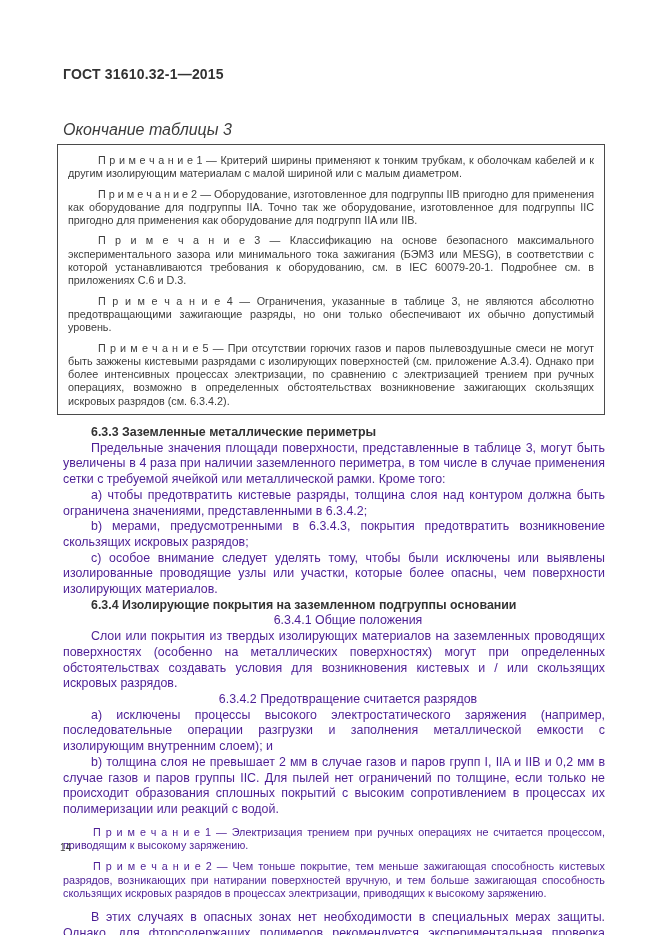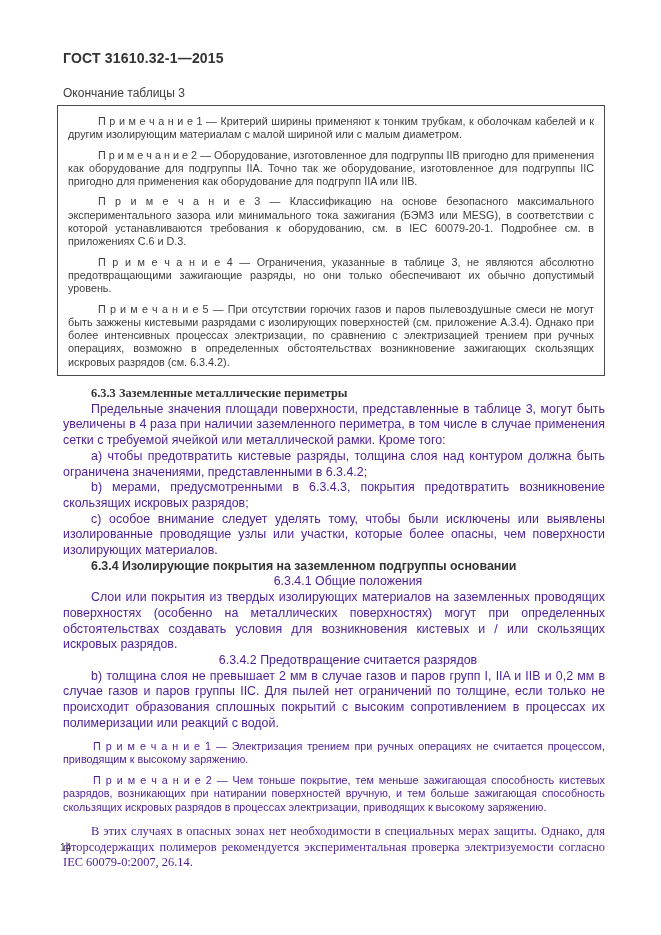--- a/index.html
+++ b/index.html
@@ -15,29 +15,30 @@
     color: #3c3c3c;
     -webkit-font-smoothing: antialiased;
   }
   .page {
     position: absolute;
     left: 57px;
     top: 0;
     width: 548px;
   }
   .doc-header {
-    margin: 50px 0 0 6px;
+    margin: 66px 0 0 6px;
     font-size: 14px;
     font-weight: bold;
     color: #333333;
     letter-spacing: 0.2px;
   }
   .table-caption {
-    margin: 20px 0 5px 6px;
-    font-size: 12px;
+    margin: 39px 0 5px 6px;
+    font-size: 16px;
+    font-style: italic;
     color: #3c3c3c;
   }
   .notes-box {
     border: 1px solid #4a4a4a;
     padding: 2px 10px 6px 10px;
     box-sizing: border-box;
     width: 548px;
   }
   .notes-box p.note {
     margin: 7px 0 0 0;
@@ -68,21 +69,20 @@
     text-align: center;
   }
   .body-text p.body-note {
     font-size: 10.8px;
     line-height: 13.3px;
     margin: 8px 0;
     text-indent: 30px;
   }
   .body-text p.spaced-top {
     margin-top: 10px;
-    font-family: Liberation Serif, serif;
   }
   .page-number {
     position: absolute;
     left: 60px;
     top: 842px;
     font-size: 10px;
     color: #3c3c3c;
   }
 </style>
 </head>
@@ -107,20 +107,21 @@
     <p class="heading-bold spaced-top">6.3.3 Заземленные металлические периметры</p>
     <p>Предельные значения площади поверхности, представленные в таблице 3, могут быть увеличены в 4 раза при наличии заземленного периметра, в том числе в случае применения сетки с требуемой ячейкой или металлической рамки. Кроме того:</p>
     <p>a) чтобы предотвратить кистевые разряды, толщина слоя над контуром должна быть ограничена значениями, представленными в 6.3.4.2;</p>
     <p>b) мерами, предусмотренными в 6.3.4.3, покрытия предотвратить возникновение скользящих искровых разрядов;</p>
     <p>c) особое внимание следует уделять тому, чтобы были исключены или выявлены изолированные проводящие узлы или участки, которые более опасны, чем поверхности изолирующих материалов.</p>
 
     <p class="heading-bold">6.3.4 Изолирующие покрытия на заземленном подгруппы основании</p>
     <p class="subheading">6.3.4.1 Общие положения</p>
     <p>Слои или покрытия из твердых изолирующих материалов на заземленных проводящих поверхностях (особенно на металлических поверхностях) могут при определенных обстоятельствах создавать условия для возникновения кистевых и / или скользящих искровых разрядов.</p>
     <p class="subheading">6.3.4.2 Предотвращение считается разрядов</p>
+    <p>a) исключены процессы высокого электростатического заряжения (например, последовательные операции разгрузки и заполнения металлической емкости с изолирующим внутренним слоем); и</p>
     <p>b) толщина слоя не превышает 2 мм в случае газов и паров групп I, IIA и IIB и 0,2 мм в случае газов и паров группы IIC. Для пылей нет ограничений по толщине, если только не происходит образования сплошных покрытий с высоким сопротивлением в процессах их полимеризации или реакций с водой.</p>
 
     <p class="body-note">П р и м е ч а н и е  1 — Электризация трением при ручных операциях не считается процессом, приводящим к высокому заряжению.</p>
     <p class="body-note">П р и м е ч а н и е  2 — Чем тоньше покрытие, тем меньше зажигающая способность кистевых разрядов, возникающих при натирании поверхностей вручную, и тем больше зажигающая способность скользящих искровых разрядов в процессах электризации, приводящих к высокому заряжению.</p>
 
     <p class="spaced-top">В этих случаях в опасных зонах нет необходимости в специальных мерах защиты. Однако, для фторсодержащих полимеров рекомендуется экспериментальная проверка электризуемости согласно IEC 60079-0:2007, 26.14.</p>
 
   </div>
 
 </div>

